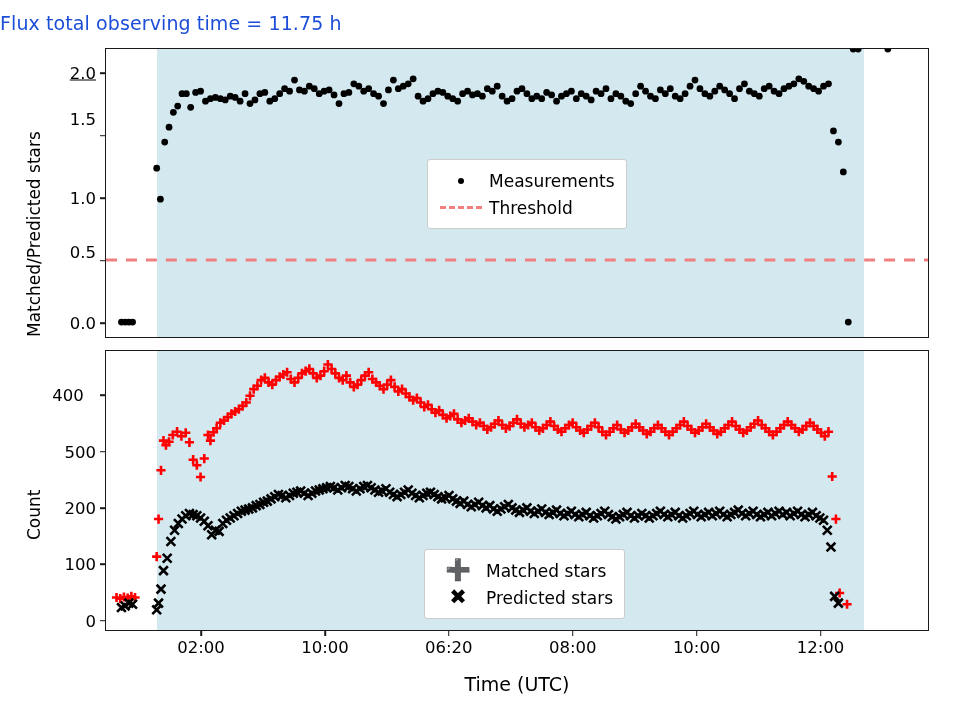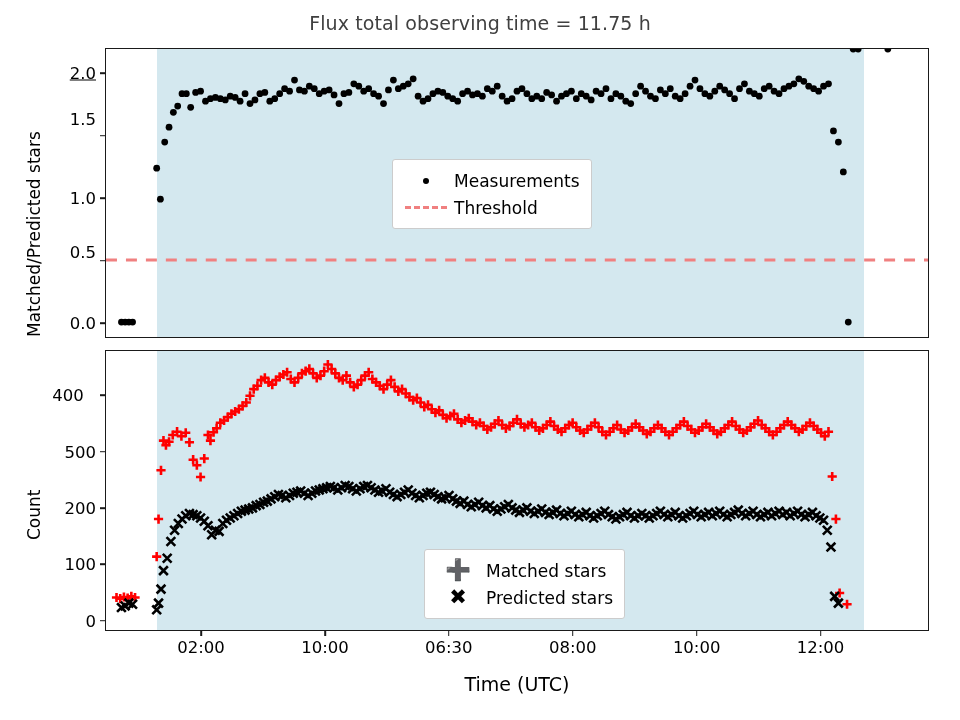--- a/index.html
+++ b/index.html
@@ -17,23 +17,23 @@
     position: relative;
     width: 960px;
     height: 720px;
     background: #ffffff;
   }
   #chart-title {
     position: absolute;
     left: 0;
     top: 12px;
     width: 960px;
-    text-align: center;
+    text-align: left;
     font-size: 19px;
-    color: #404040;
+    color: #1d4ed8;
     letter-spacing: 0.1px;
   }
   .panel {
     position: absolute;
     box-sizing: border-box;
     border: 1.6px solid #1a1a1a;
     background: #ffffff;
     overflow: hidden;
   }
   #panel-top {
@@ -164,21 +164,21 @@
     border-top: 3px dashed #f08080;
   }
   .plus-key, .ex-key {
     font-size: 21px;
     font-weight: bold;
     line-height: 1;
   }
   .plus-key { color: #ff0000; }
   .ex-key { color: #000000; }
   #legend-top {
-    left: 392px;
+    left: 427px;
     top: 159px;
   }
   #legend-bottom {
     left: 424px;
     top: 549px;
   }
 </style>
 </head>
 <body>
 
@@ -213,21 +213,21 @@
       <div class="tickmark-y" style="top: 101.566px; left: 60px;"></div>
       <div class="ytick-label" style="top: 45.1406px; text-align: center;">400</div>
       <div class="tickmark-y" style="top: 45.1406px; left: 60px;"></div>
     </div>
   <div id="xticks" style="position: absolute; left: 105px; top: 631px; width: 824px;">
       <div class="tickmark-x" style="left: 96.0301px;"></div>
       <div class="xtick-label" style="left: 96.0301px;">02:00</div>
       <div class="tickmark-x" style="left: 219.94px;"></div>
       <div class="xtick-label" style="left: 219.94px;">10:00</div>
       <div class="tickmark-x" style="left: 343.85px;"></div>
-      <div class="xtick-label" style="left: 343.85px;">06:30</div>
+      <div class="xtick-label" style="left: 343.85px;">06:20</div>
       <div class="tickmark-x" style="left: 467.759px;"></div>
       <div class="xtick-label" style="left: 467.759px;">08:00</div>
       <div class="tickmark-x" style="left: 591.669px;"></div>
       <div class="xtick-label" style="left: 591.669px;">10:00</div>
       <div class="tickmark-x" style="left: 715.579px;"></div>
       <div class="xtick-label" style="left: 715.579px;">12:00</div>
     </div>
 
   <div class="panel" id="panel-top">
     <div class="shade" id="shade-top" style="left: 51.4226px; width: 706.286px; background: rgb(212, 232, 239);"></div>

